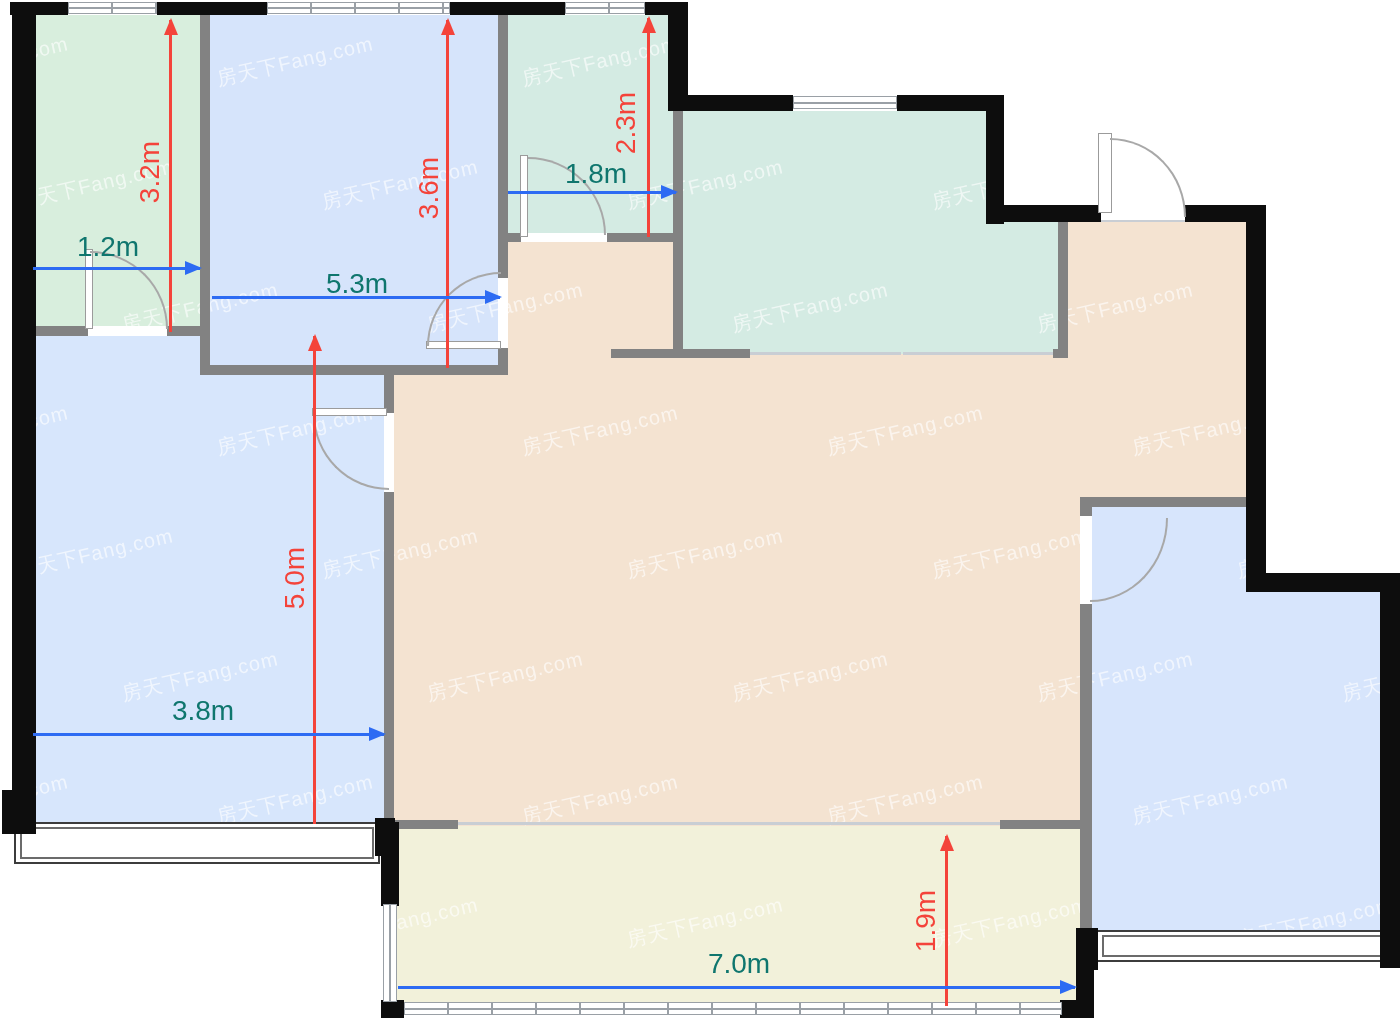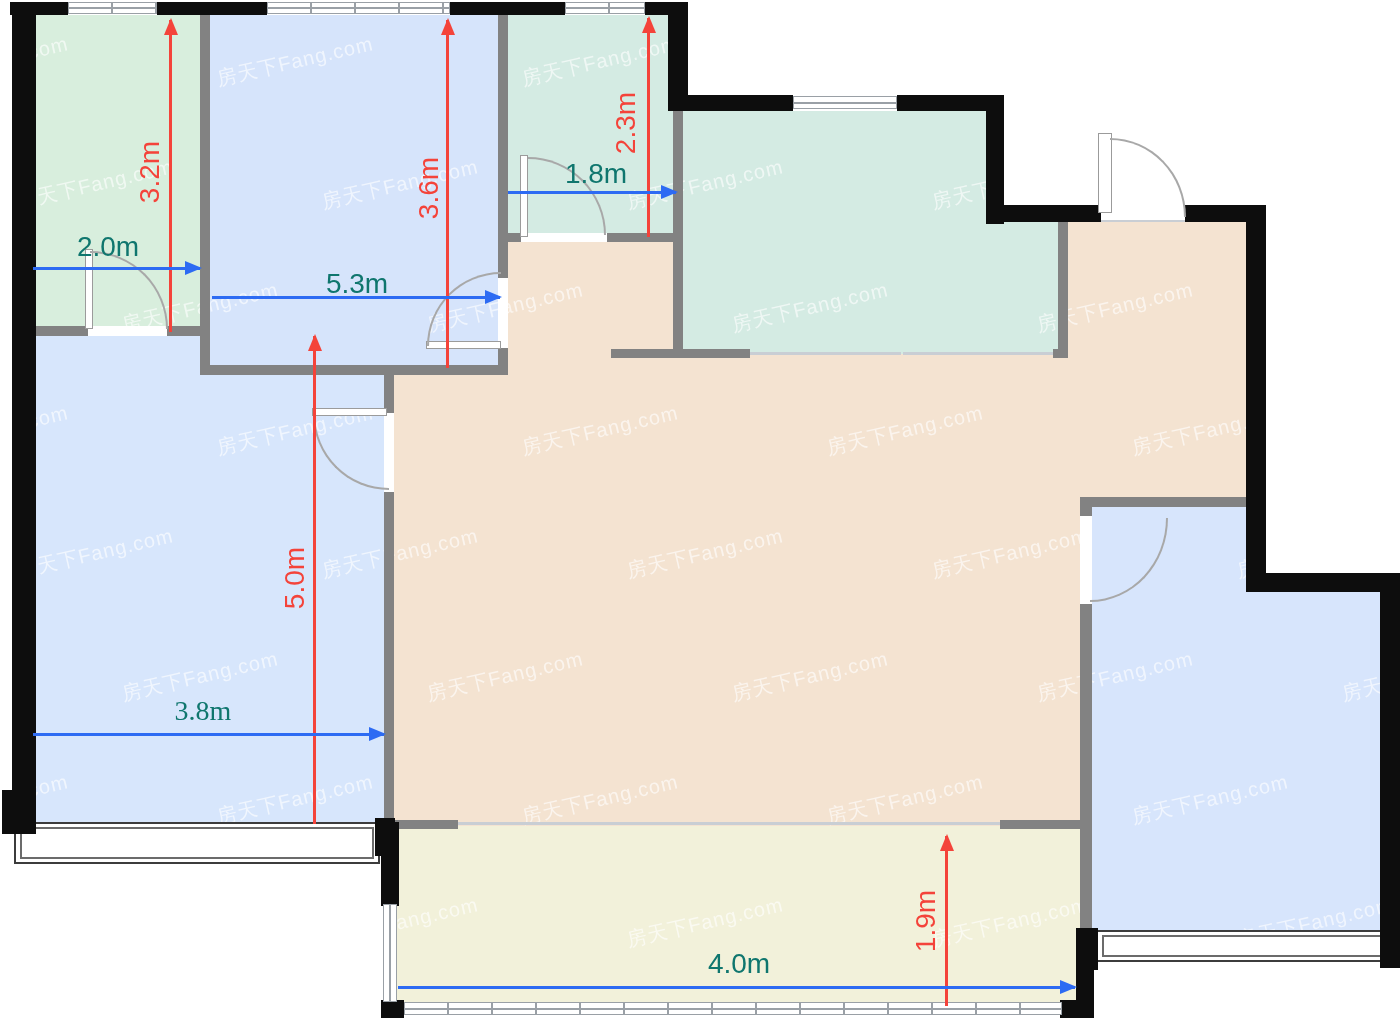--- a/index.html
+++ b/index.html
@@ -201,19 +201,19 @@
   <div class="dhl" style="left:33px;top:733px;width:351px;"></div>
   <div class="arrow-right" style="left:369px;top:727px;"></div>
   <div class="dhl" style="left:398px;top:986px;width:677px;"></div>
   <div class="arrow-right" style="left:1060px;top:980px;"></div>
 
   <div class="dlabel red vert" style="left:108px;top:157px;">3.2m</div>
   <div class="dlabel red vert" style="left:387px;top:173px;">3.6m</div>
   <div class="dlabel red vert" style="left:584px;top:108px;">2.3m</div>
   <div class="dlabel red vert" style="left:253px;top:563px;">5.0m</div>
   <div class="dlabel red vert" style="left:884px;top:906px;">1.9m</div>
-  <div class="dlabel blue" style="left:66px;top:232px;">2.0m</div>
+  <div class="dlabel blue" style="left:66px;top:232px;">1.2m</div>
   <div class="dlabel blue" style="left:315px;top:269px;">5.3m</div>
   <div class="dlabel blue" style="left:554px;top:159px;">1.8m</div>
-  <div class="dlabel blue" style="left:161px;top:696px;font-family:Liberation Serif, serif;">3.8m</div>
-  <div class="dlabel blue" style="left:697px;top:949px;">4.0m</div>
+  <div class="dlabel blue" style="left:161px;top:696px;">3.8m</div>
+  <div class="dlabel blue" style="left:697px;top:949px;">7.0m</div>
 
 </div>
 
 </body></html>

